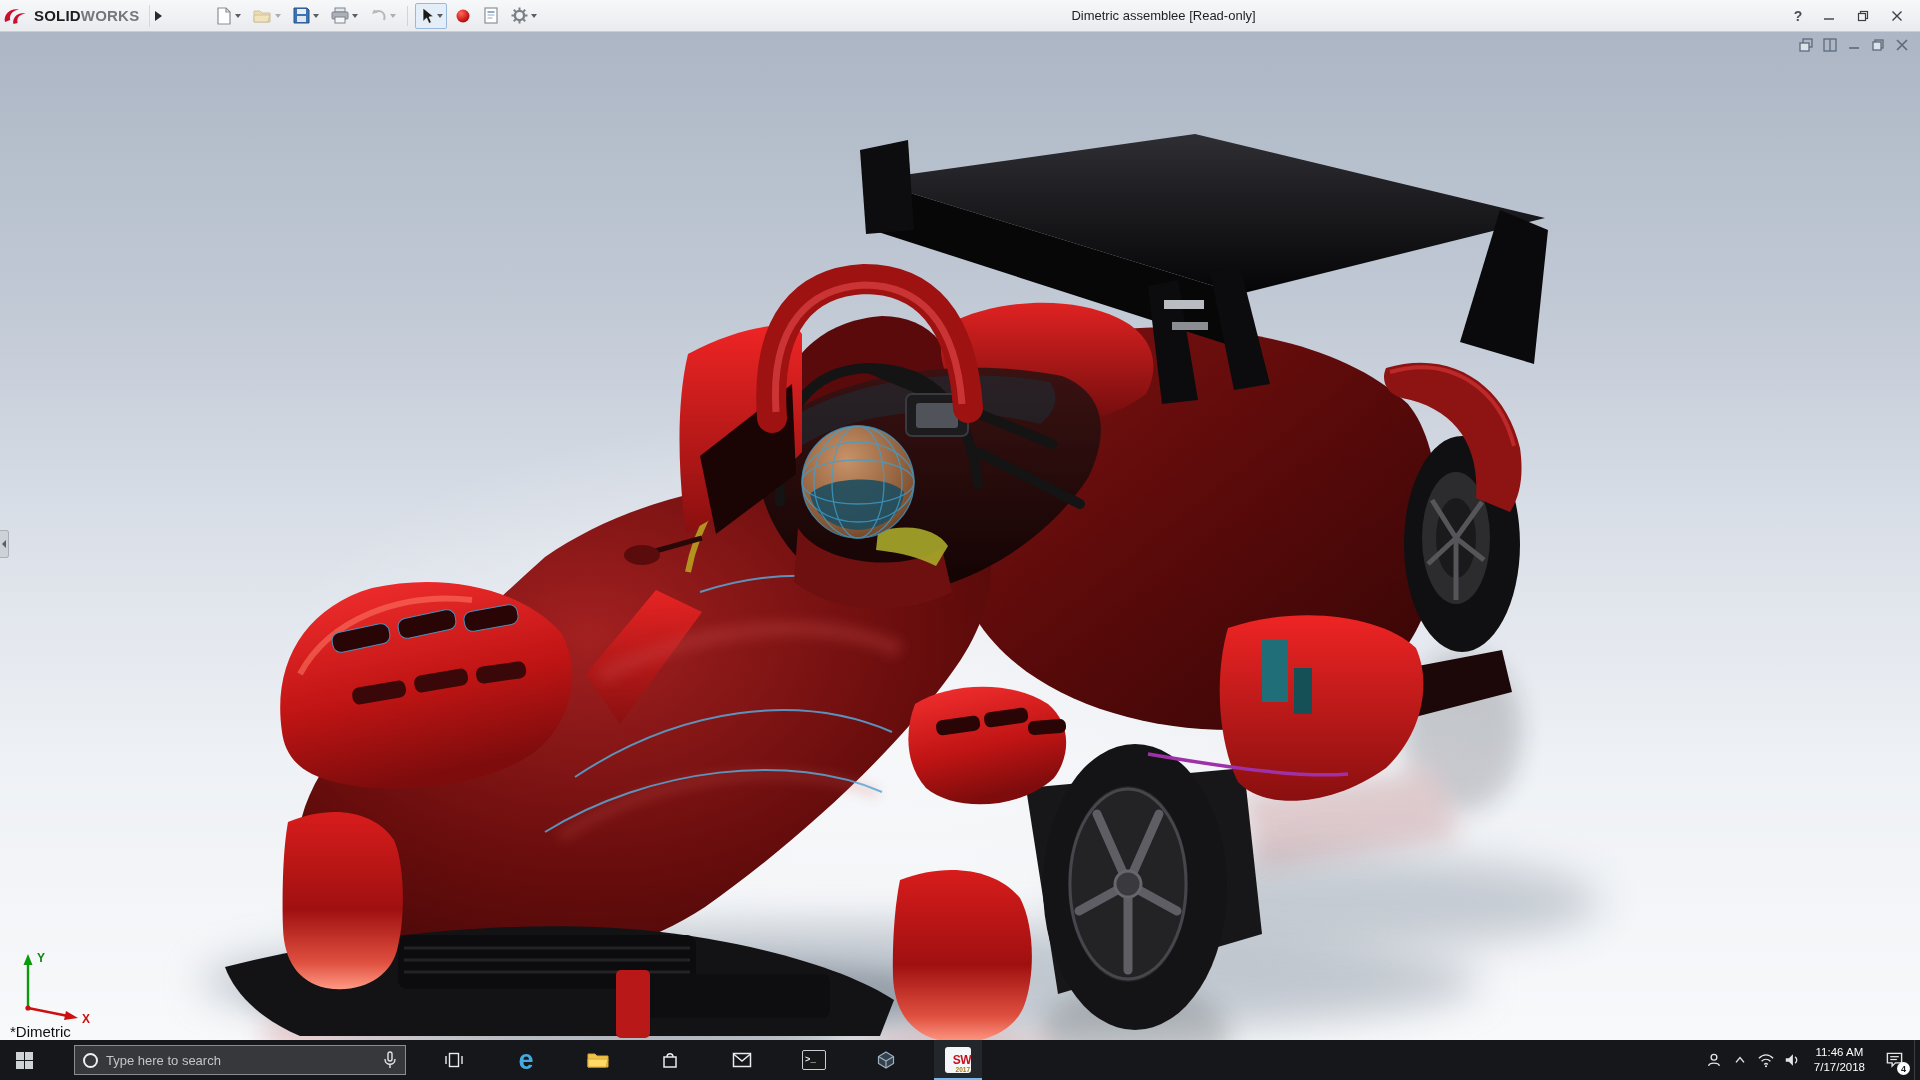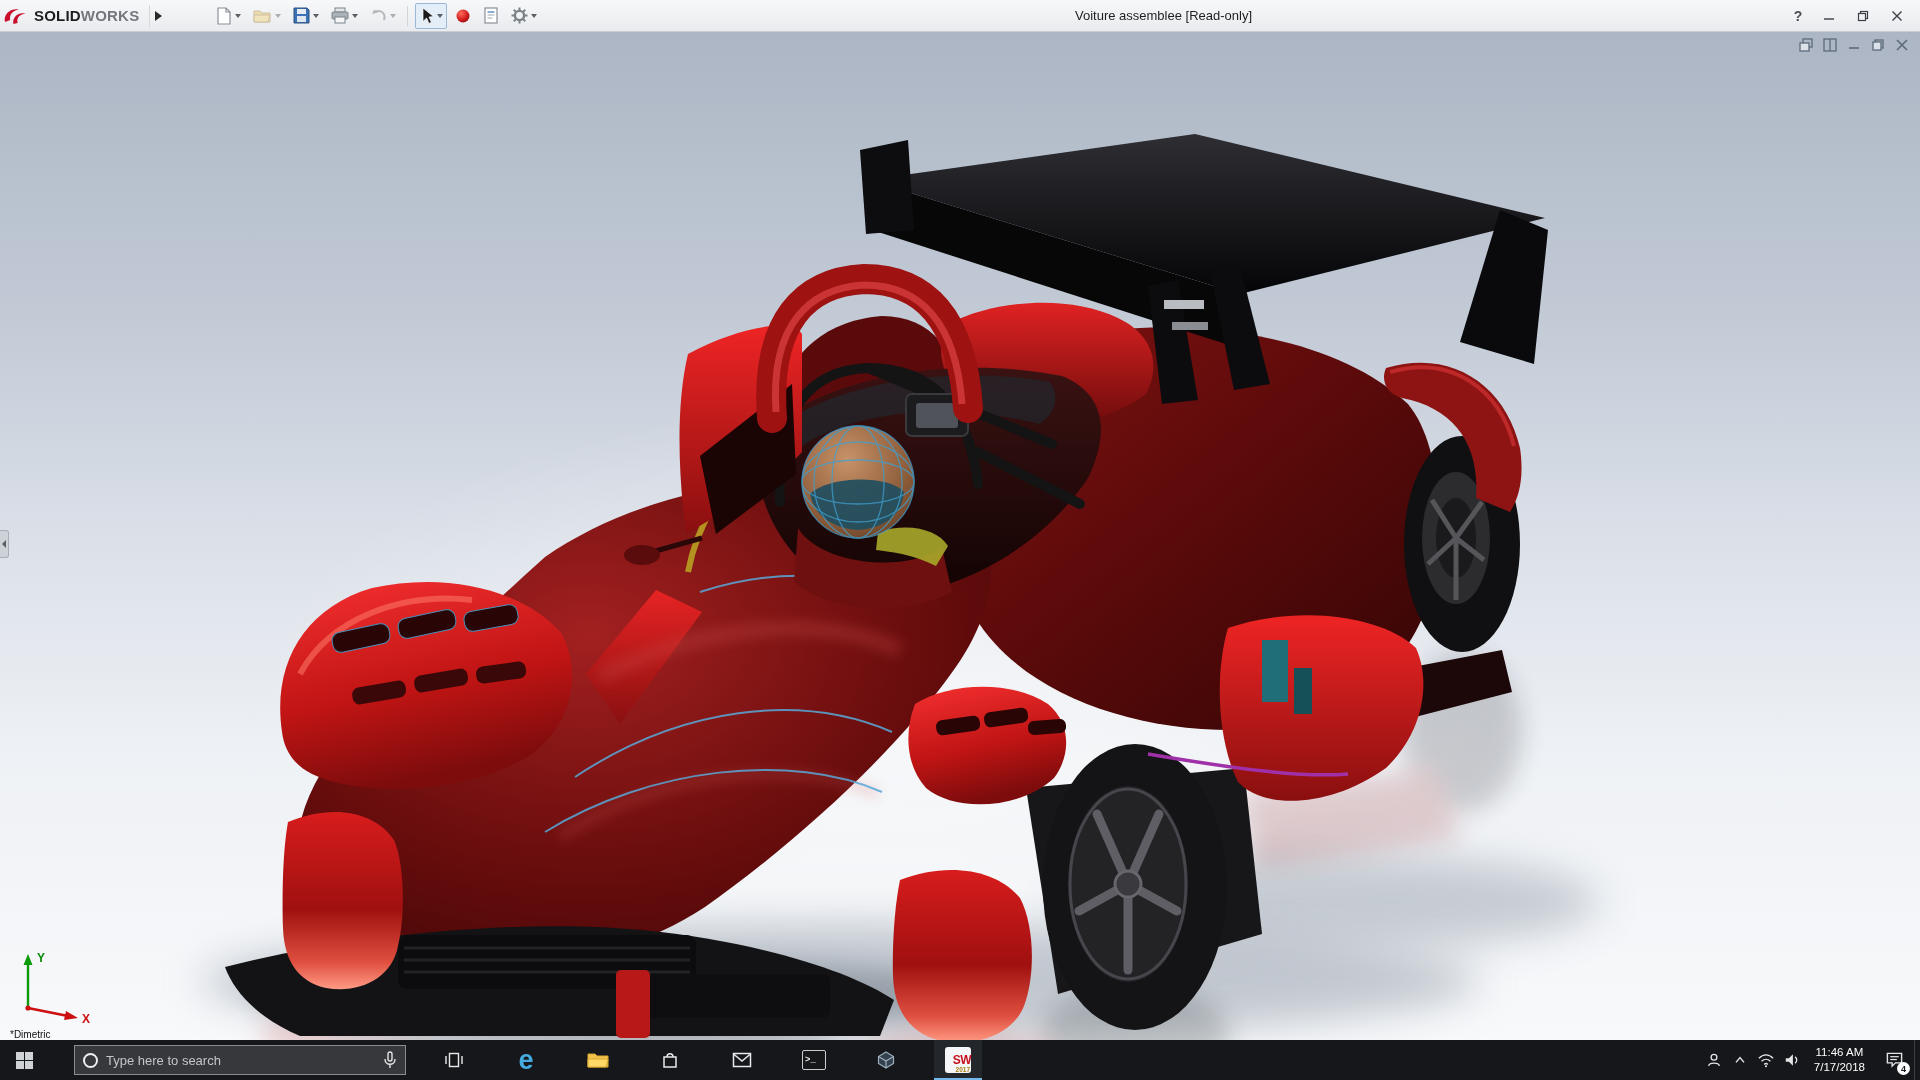--- a/index.html
+++ b/index.html
@@ -37,21 +37,21 @@
       radial-gradient(ellipse 900px 420px at 46% 66%, rgba(255,255,255,0.55), rgba(255,255,255,0) 70%),
       linear-gradient(180deg, #acb6c4 0%, #c2cad6 28%, #dde2ea 52%, #eef1f5 72%, #f8f9fb 100%);
     overflow: hidden; z-index: 10;
   }
   .scene { position:absolute; inset:0; width:100%; height:100%; }
   .pane-controls { position:absolute; top:5px; right:10px; display:flex; gap:8px; z-index:5; }
   .pane-ic { width:16px; height:16px; display:flex; align-items:center; justify-content:center; }
   .collapse-tab { position:absolute; left:0; top:498px; width:9px; height:28px; background:#cdd2d8; border:1px solid #a9aeb5; border-left:none; border-radius:0 3px 3px 0; display:flex; align-items:center; justify-content:center; z-index:5; }
   .collapse-tab span { width:0;height:0;border-top:4px solid transparent;border-bottom:4px solid transparent;border-right:4px solid #5a5e63; }
   .triad { position:absolute; left:12px; bottom:16px; z-index:5; }
-  .view-label { position:absolute; left:10px; bottom:0px; font-size:10px; color:#101010; z-index:5; }
+  .view-label { position:absolute; left:10px; bottom:0px; font-size:15px; color:#101010; z-index:5; }
 
   
   .taskbar {
     position:absolute; left:0; right:0; bottom:0; height:40px;
     background:#15171a; display:flex; align-items:center; z-index:40; color:#e8eaec;gap:24px;
   }
   .tk-btn { width:48px; height:40px; display:flex; align-items:center; justify-content:center; position:relative; flex:0 0 auto; }
   .tk-btn.running { background:#23262b; box-shadow: inset 0 -2px 0 #76b9ed; }
   .search-box {
     width:332px; height:30px; margin-left:2px; background:#36383b; border:1px solid #8a8d90;
@@ -167,21 +167,21 @@
               <line x1="12.1" y1="12.1" x2="14.2" y2="14.2"></line>
             <line x1="2.8" y1="14.2" x2="4.9" y2="12.1"></line>
               <line x1="12.1" y1="4.9" x2="14.2" y2="2.8"></line>
           </g>
           <circle cx="8.5" cy="8.5" r="1.6" fill="#f0f1f3"></circle>
         </svg>
         <span class="caret"></span>
       </div>
     </div>
 
-    <div class="win-title">Voiture assemblee [Read-only]</div>
+    <div class="win-title">Dimetric assemblee [Read-only]</div>
 
     <div class="title-controls">
       <div class="tc-btn help-q">?</div>
       <div class="tc-btn">
         <svg width="12" height="12" viewBox="0 0 12 12">
             <line x1="1" y1="9" x2="11" y2="9" stroke="#3c3f44" stroke-width="1.4"></line>
           </svg>
       </div>
       <div class="tc-btn">
         <svg width="12" height="12" viewBox="0 0 12 12">

